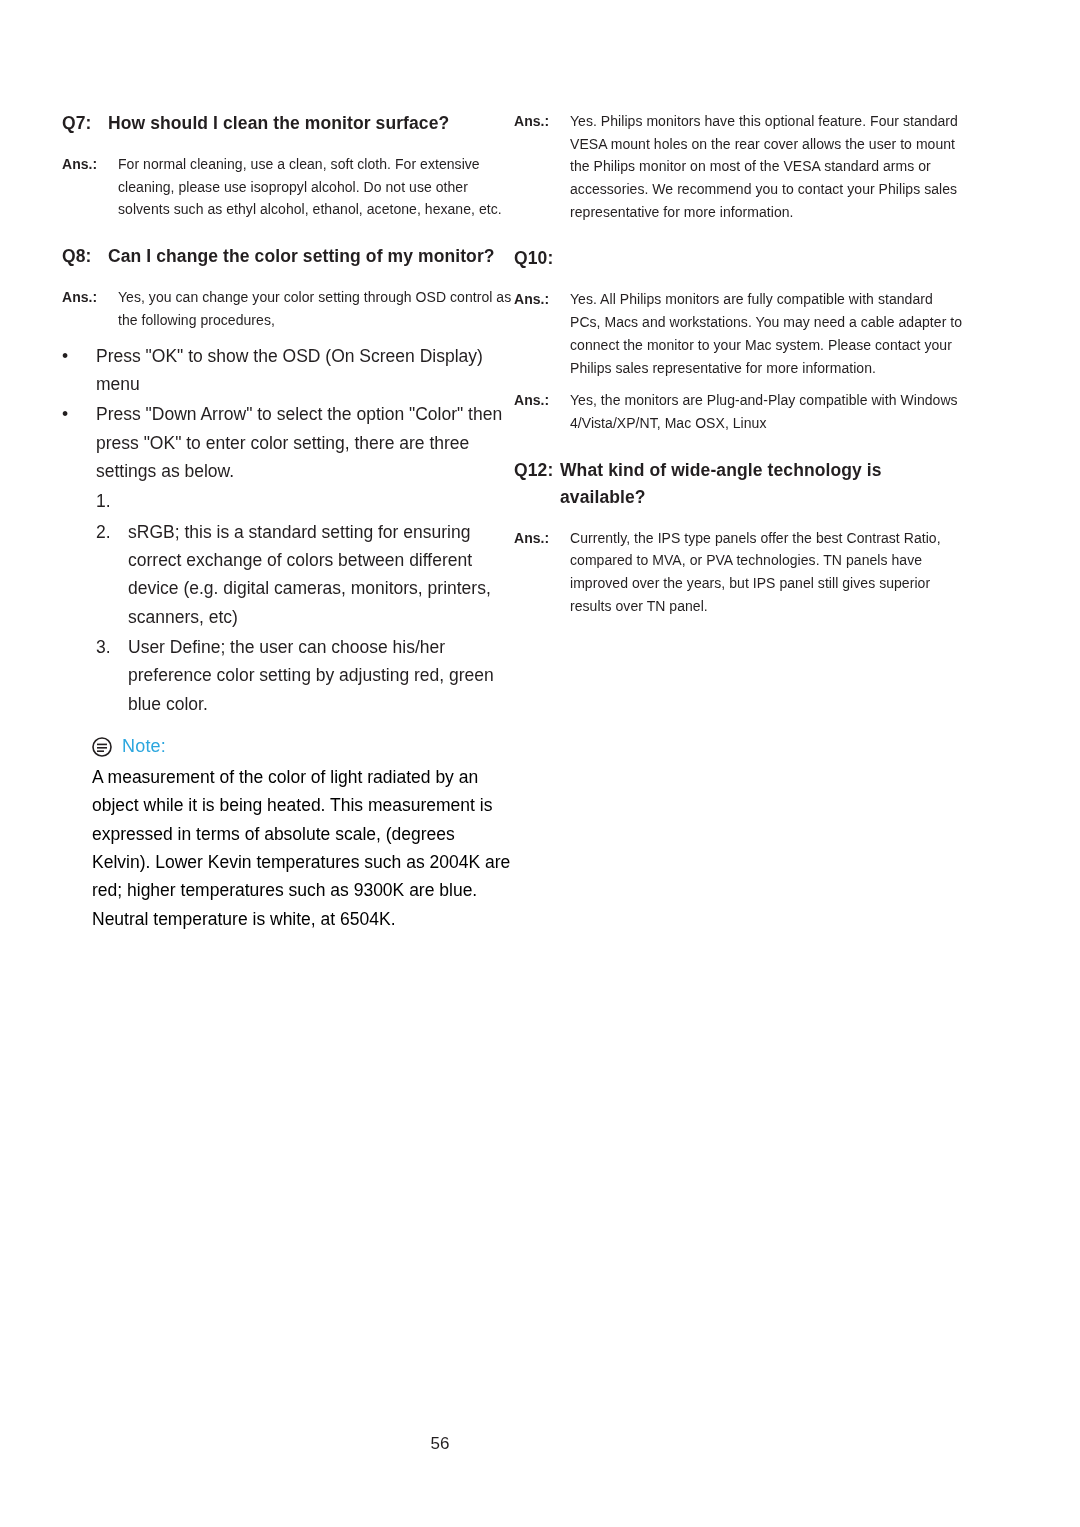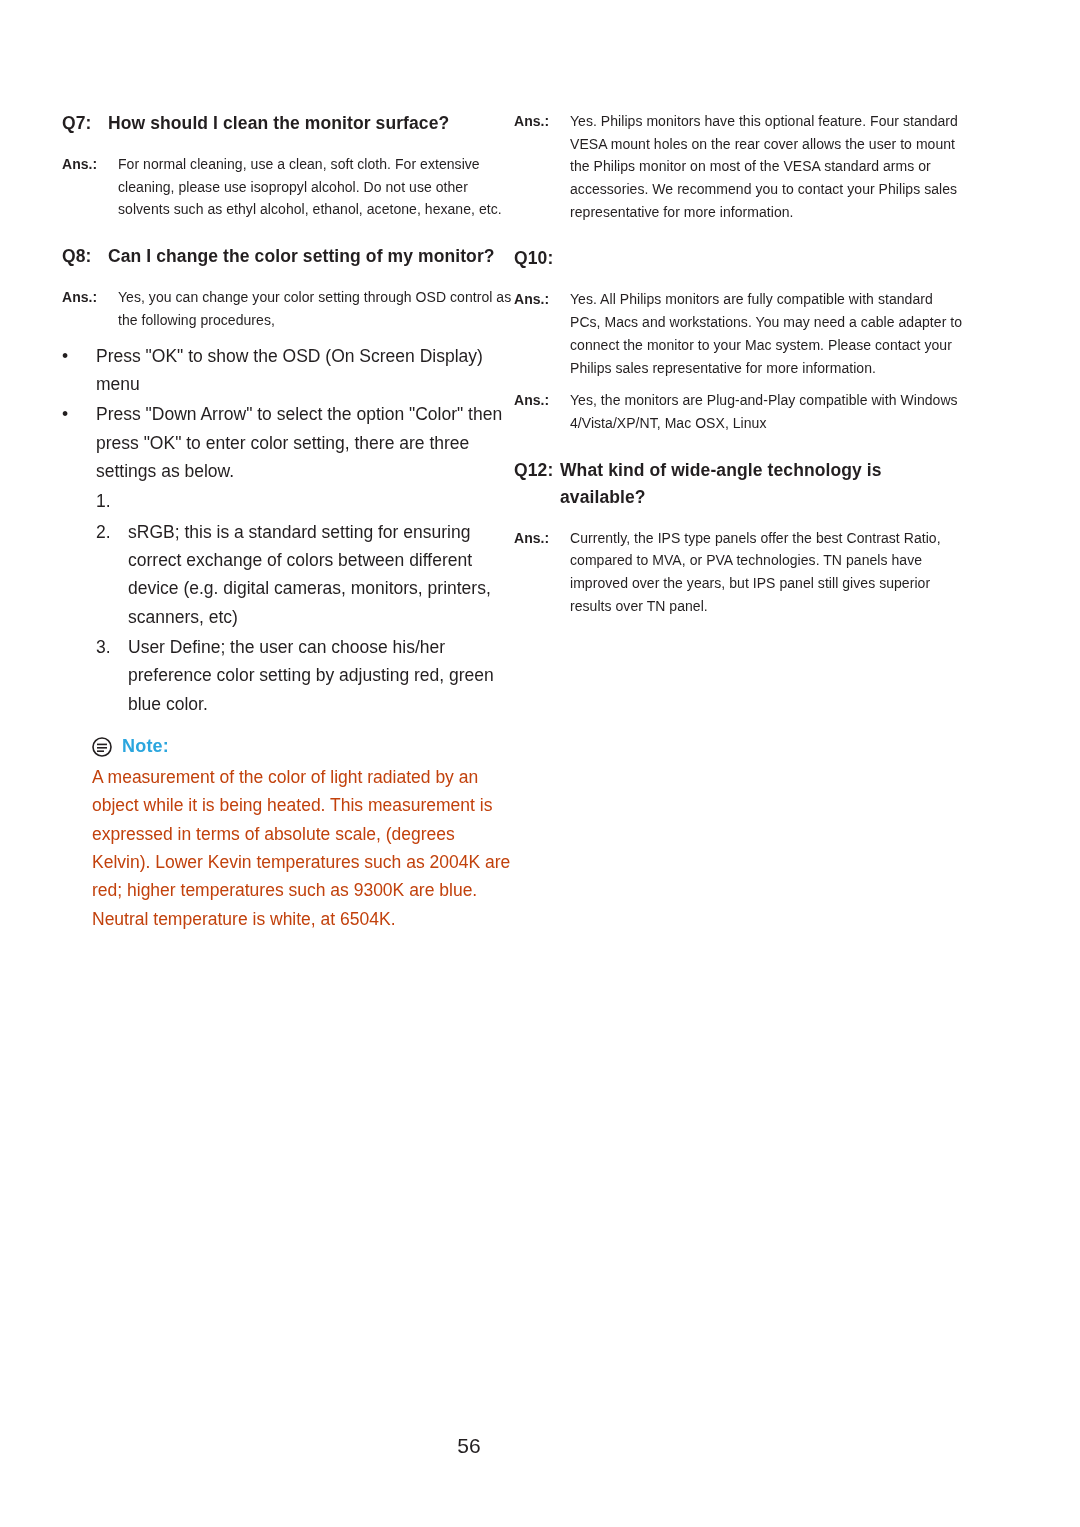--- a/index.html
+++ b/index.html
@@ -114,39 +114,38 @@
   }
   .note-icon {
     width: 20px;
     height: 20px;
     flex: 0 0 auto;
     display: block;
   }
   .note-title {
     color: #2ba6de;
     font-size: 18px;
-    font-weight: bold;
+    font-weight: normal;
     letter-spacing: 0.2px;
   }
   .note-body {
-    color: #c2410c;
+    color: #000000;
     font-size: 17.5px;
     line-height: 1.62;
     padding-left: 30px;
   }
 
   .page-number {
     position: absolute;
     left: 0;
     top: 1434px;
     width: 880px;
     text-align: center;
-    font-size: 21px;
+    font-size: 17px;
     color: #231f20;
-    margin-left: 29px;
   }
 </style>
 </head>
 <body>
 
 <div class="page">
   <div class="columns">
 
     <div class="col">
 

